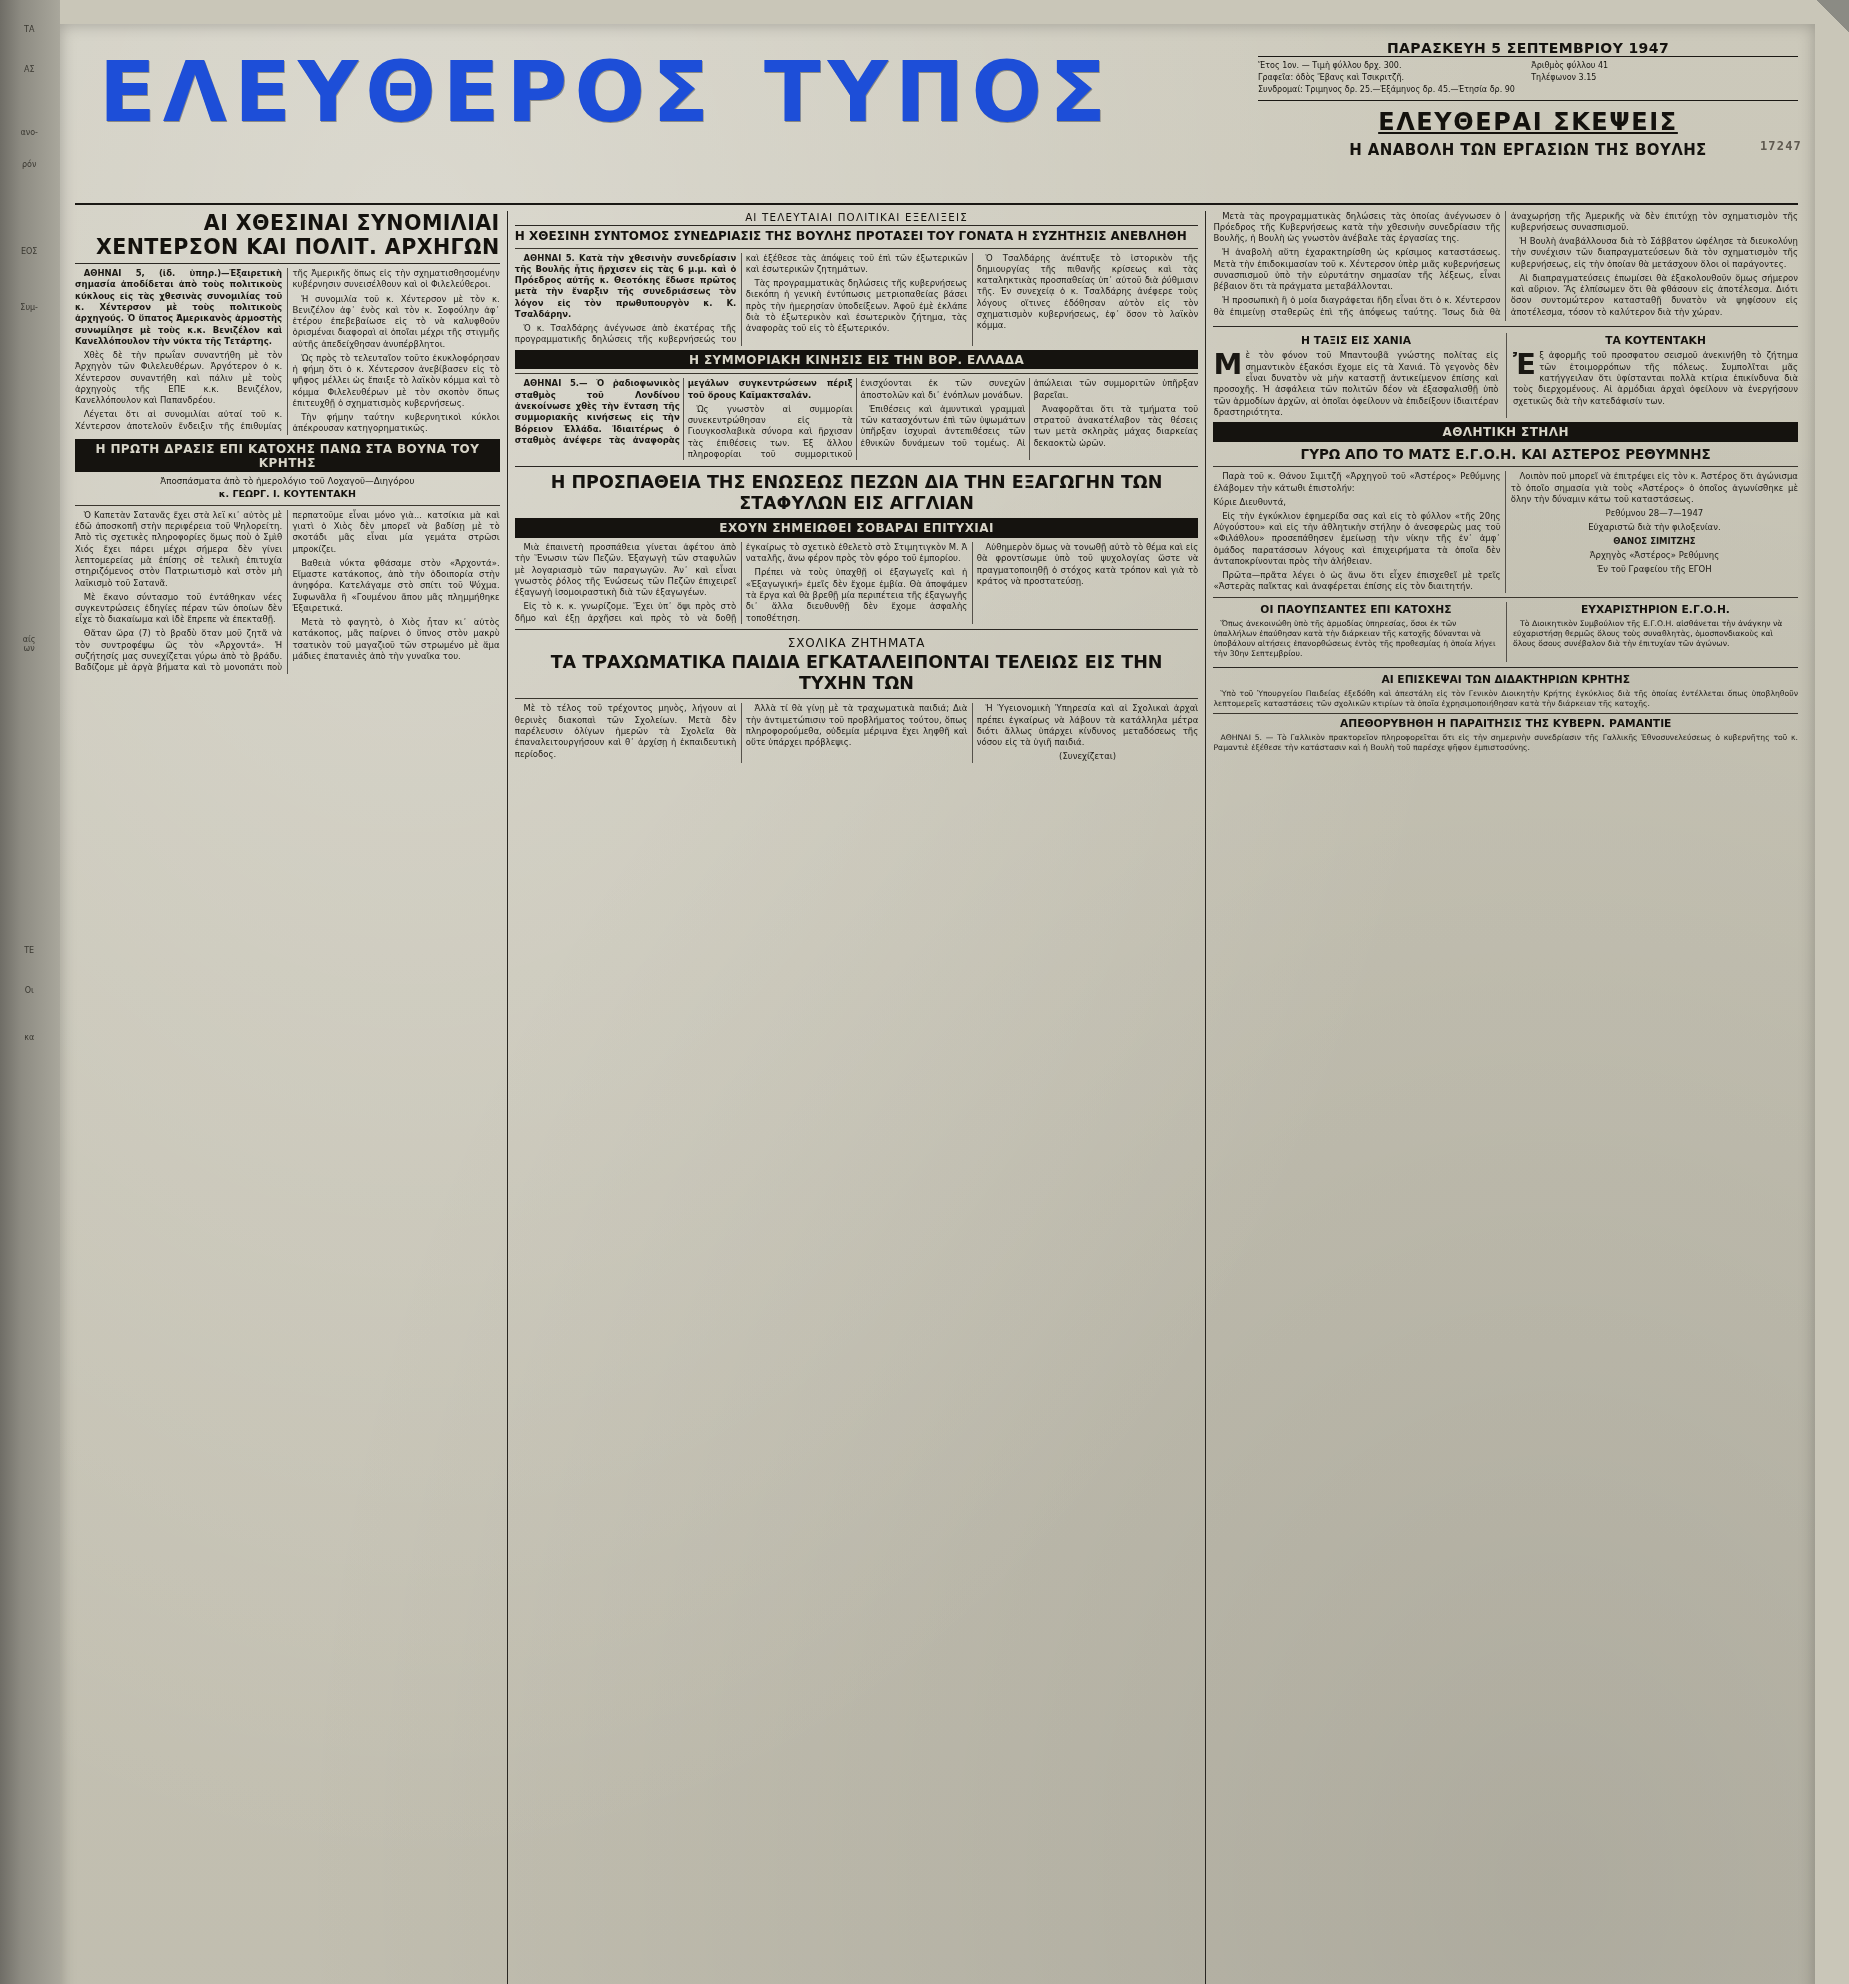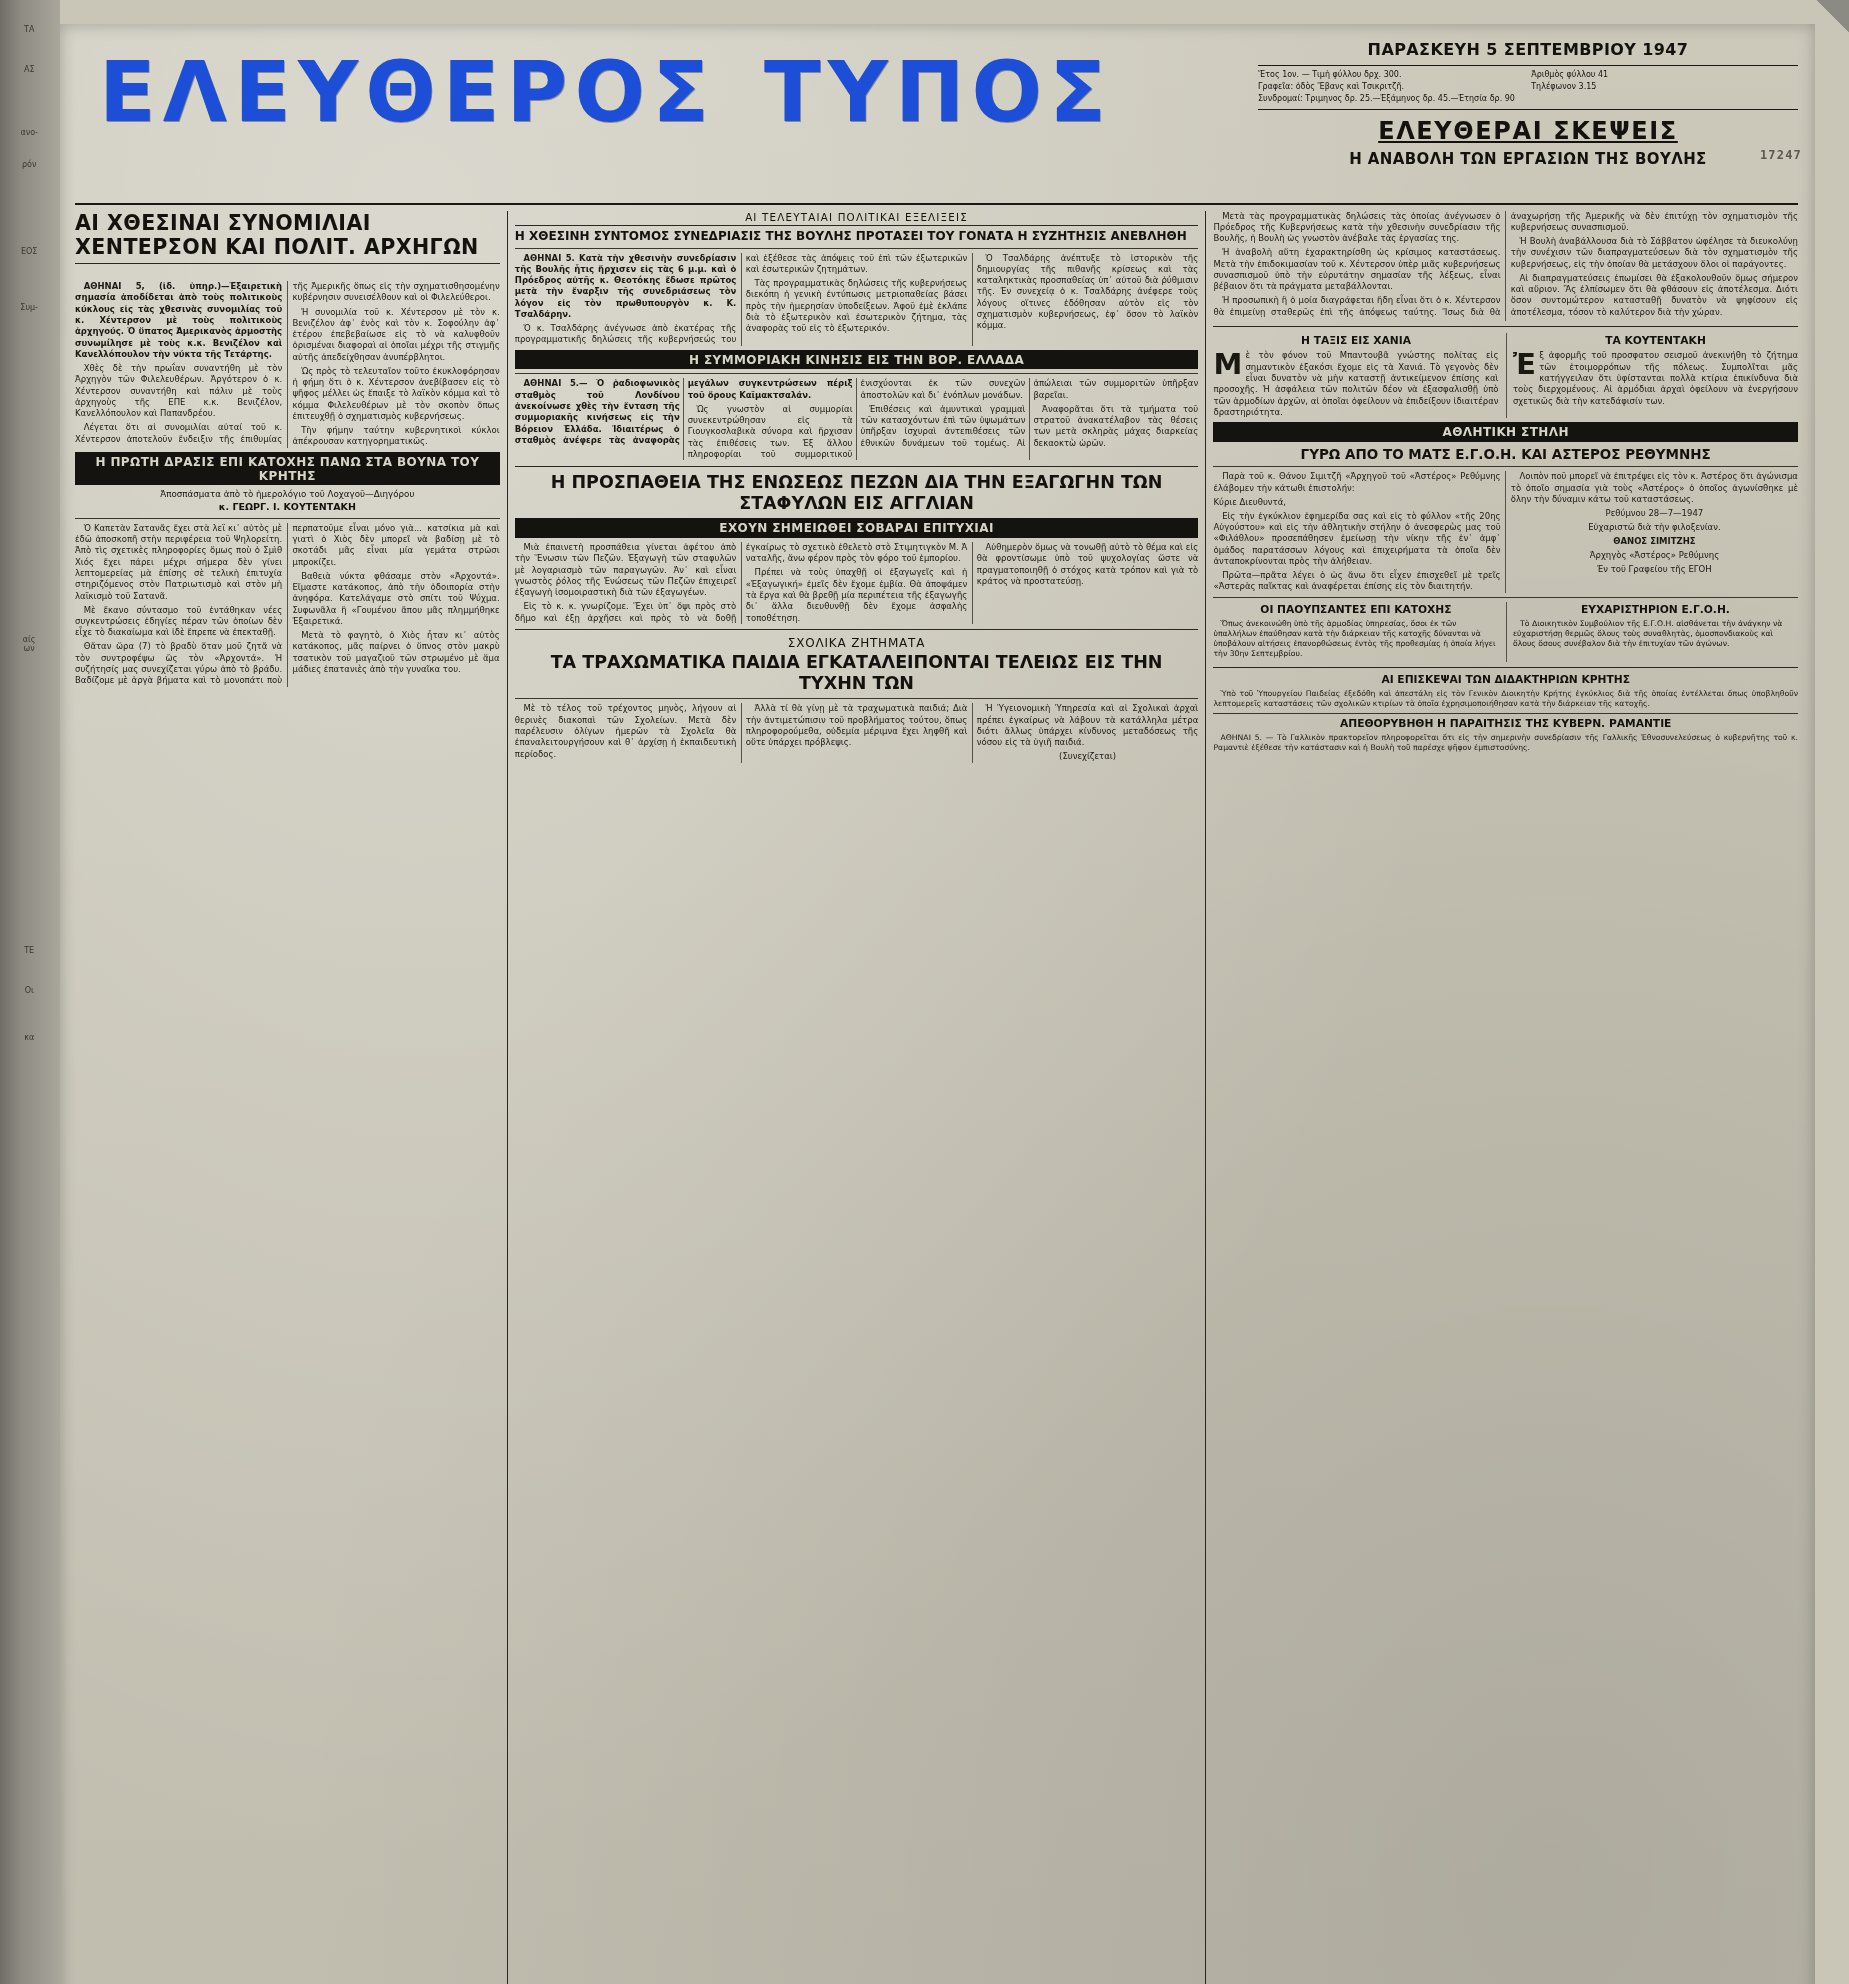--- a/index.html
+++ b/index.html
@@ -94,25 +94,25 @@
     letter-spacing: 1.2px;
     text-align: center;
     flex: 1;
   }
   .mast-right {
     position: absolute;
     right: 0; top: 8px;
     width: 540px;
   }
   .dateline {
-    font-size: 16px;
+    font-size: 14px;
     font-weight: bold;
     letter-spacing: 0.4px;
     text-align: center;
-    padding-bottom: 6px;
+    padding-bottom: 0;
     border-bottom: 1.2px solid #1a1814;
   }
   .pubinfo {
     margin-top: 3.2px;
     font-size: 8px;
     line-height: 1.5;
     display: grid;
     grid-template-columns: 1fr 1fr;
     column-gap: 6.4px;
     border-bottom: 1.2px solid #1a1814;
@@ -151,26 +151,26 @@
     margin-top: 5.6px;
     height: 2116px;
   }
   .colA { width: 433px; padding-right: 7.1px; box-sizing: border-box; border-right: 1.2px solid #2a2722; }
   .colB { width: 699px; padding: 0 7.1px; box-sizing: border-box; border-right: 1.2px solid #2a2722; }
   .colC { width: 592px; padding-left: 7.1px; box-sizing: border-box; }
 
   .hl-1 {
     font-size: 20.6px;
     font-weight: bold;
-    text-align: left;
+    text-align: right;
     line-height: 1.18;
     letter-spacing: 0.4px;
     border-bottom: 1.2px solid #2a2722;
     padding-bottom: 4px;
-    margin-bottom: 17px;
+    margin-bottom: 4px;
   }
   .kicker {
     font-size: 10.3px;
     text-align: center;
     letter-spacing: 1.2px;
     border-bottom: 0.8px solid #2a2722;
     padding-bottom: 2.4px;
     margin-bottom: 3.2px;
   }
   .hl-2 {

